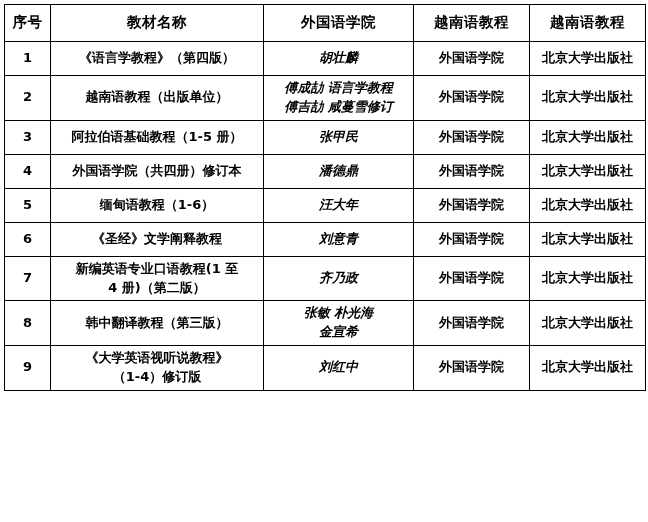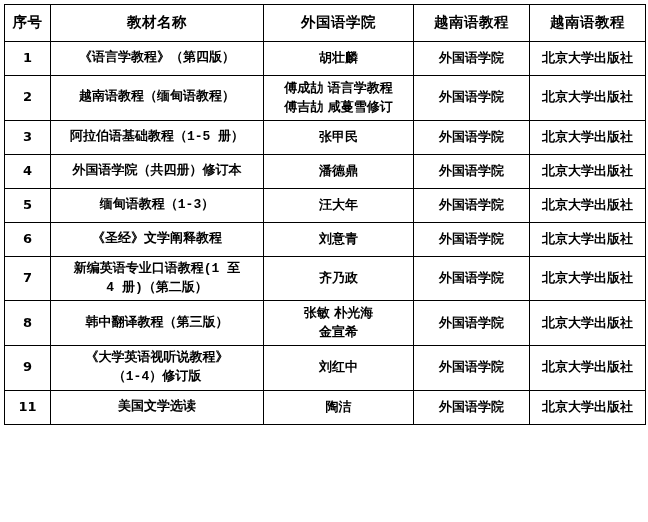--- a/index.html
+++ b/index.html
@@ -51,24 +51,24 @@
     letter-spacing: 0.5px;
   }
   table.textbook-table tbody td {
     height: 27px;
   }
   td.col-index {
     font-size: 13px;
   }
   td.col-name {
     font-size: 13px;
-    font-family: Liberation Mono, monospace;
   }
   td.col-editor {
     font-size: 13px;
+    font-style: italic;
   }
   td.col-unit, td.col-press {
     font-size: 13px;
   }
 </style>
 </head>
 <body>
 
 <div class="sheet">
   <table class="textbook-table">
@@ -91,21 +91,21 @@
     <tbody>
       <tr>
         <td class="col-index">1</td>
         <td class="col-name">《语言学教程》（第四版）</td>
         <td class="col-editor">胡壮麟</td>
         <td class="col-unit">外国语学院</td>
         <td class="col-press">北京大学出版社</td>
       </tr>
       <tr>
         <td class="col-index">2</td>
-        <td class="col-name">越南语教程（缅甸语教程）</td>
+        <td class="col-name">越南语教程（出版单位）</td>
         <td class="col-editor">傅成劼  语言学教程
 傅吉劼  咸蔓雪修订</td>
         <td class="col-unit">外国语学院</td>
         <td class="col-press">北京大学出版社</td>
       </tr>
       <tr>
         <td class="col-index">3</td>
         <td class="col-name">阿拉伯语基础教程（1-5 册）</td>
         <td class="col-editor">张甲民</td>
         <td class="col-unit">外国语学院</td>
@@ -113,21 +113,21 @@
       </tr>
       <tr>
         <td class="col-index">4</td>
         <td class="col-name">外国语学院（共四册）修订本</td>
         <td class="col-editor">潘德鼎</td>
         <td class="col-unit">外国语学院</td>
         <td class="col-press">北京大学出版社</td>
       </tr>
       <tr>
         <td class="col-index">5</td>
-        <td class="col-name">缅甸语教程（1-3）</td>
+        <td class="col-name">缅甸语教程（1-6）</td>
         <td class="col-editor">汪大年</td>
         <td class="col-unit">外国语学院</td>
         <td class="col-press">北京大学出版社</td>
       </tr>
       <tr>
         <td class="col-index">6</td>
         <td class="col-name">《圣经》文学阐释教程</td>
         <td class="col-editor">刘意青</td>
         <td class="col-unit">外国语学院</td>
         <td class="col-press">北京大学出版社</td>
@@ -149,22 +149,15 @@
         <td class="col-press">北京大学出版社</td>
       </tr>
       <tr>
         <td class="col-index">9</td>
         <td class="col-name">《大学英语视听说教程》
 （1-4）修订版</td>
         <td class="col-editor">刘红中</td>
         <td class="col-unit">外国语学院</td>
         <td class="col-press">北京大学出版社</td>
       </tr>
-      <tr>
-        <td class="col-index">11</td>
-        <td class="col-name">美国文学选读</td>
-        <td class="col-editor">陶洁</td>
-        <td class="col-unit">外国语学院</td>
-        <td class="col-press">北京大学出版社</td>
-      </tr>
     </tbody>
   </table>
 </div>
 
 </body></html>

